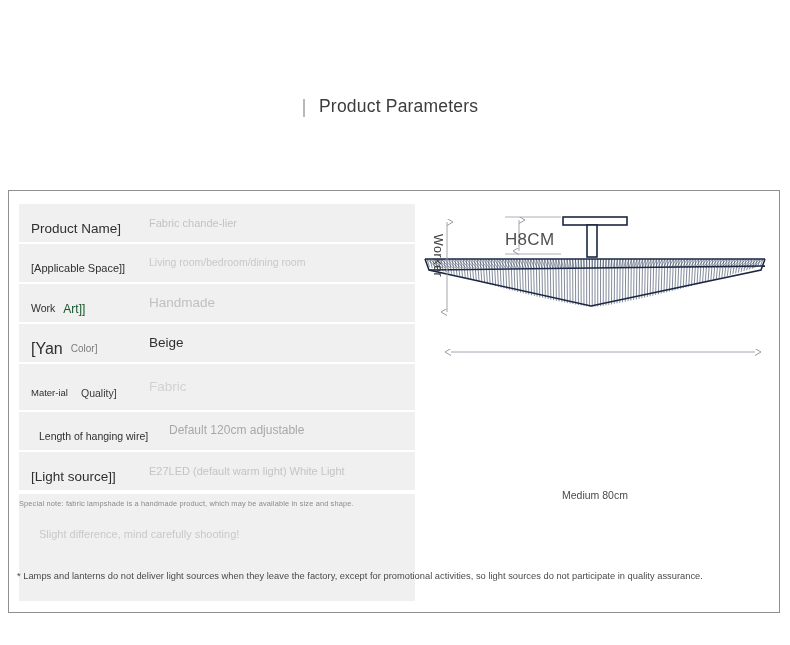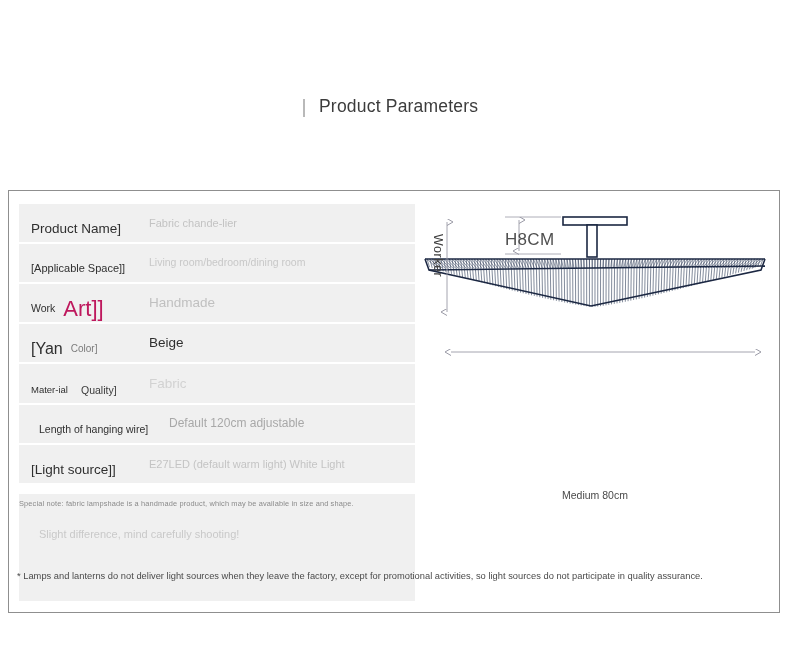--- a/index.html
+++ b/index.html
@@ -100,29 +100,29 @@
   .r-name   { height: 40px; }
   .r-name   .lbl-main { font-size: 13.5px; }
   .r-name   .spec-value { font-size: 11px; color: #c3c3c3; max-width: 150px; }
 
   .r-space  { height: 40px; }
   .r-space  .lbl-main { font-size: 11px; }
   .r-space  .spec-value { font-size: 10.5px; color: #c8c8c8; max-width: 172px; }
 
   .r-craft  { height: 40px; }
   .r-craft  .lbl-main { font-size: 10.5px; }
-  .r-craft  .lbl-sub  { font-size: 22px; color: #be185d; }
+  .r-craft  .lbl-sub  { font-size: 12px; color: #14532d; }
   .r-craft  .spec-value { font-size: 13.5px; color: #c0c0c0; }
 
   .r-color  { height: 40px; }
   .r-color  .lbl-main { font-size: 16px; }
   .r-color  .lbl-sub  { font-size: 10px; }
   .r-color  .spec-value { font-size: 13.5px; color: #2f2f2f; }
 
-  .r-mat    { height: 41px; align-items: center; }
+  .r-mat    { height: 48px; align-items: center; }
   .r-mat    .lbl-main { font-size: 9.5px; width: 42px; }
   .r-mat    .lbl-sub  { font-size: 10.5px; color: #3a3a3a; }
   .r-mat    .spec-value { font-size: 13.5px; color: #d2d2d2; }
 
   .r-wire   { height: 40px; }
   .r-wire   .spec-label { width: 150px; padding-left: 20px; }
   .r-wire   .lbl-main { font-size: 10.5px; }
   .r-wire   .spec-value { font-size: 12px; color: #a8a8a8; padding-left: 0; }
 
   .r-light  { height: 40px; }

